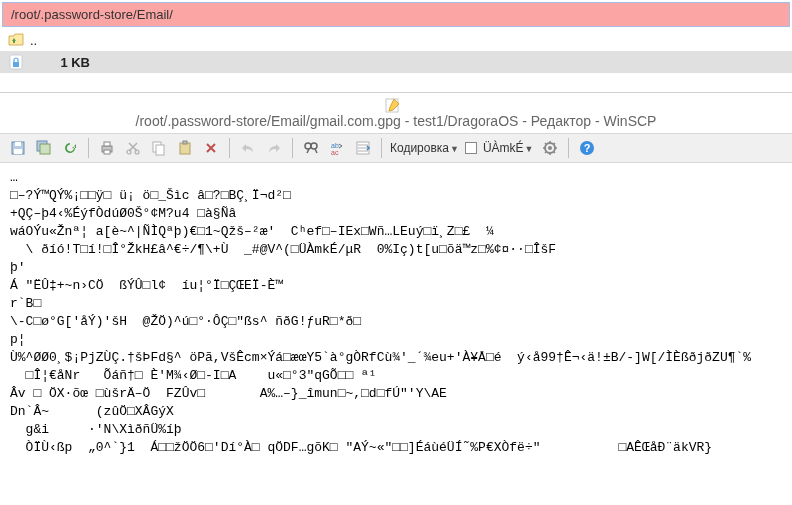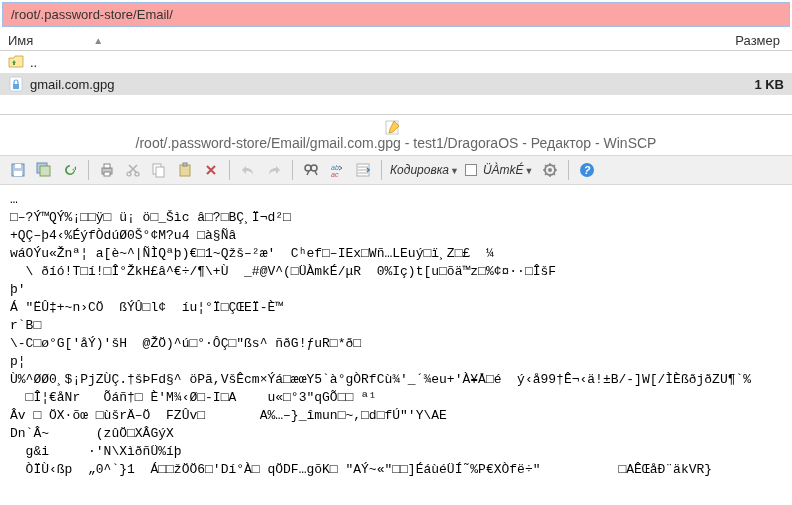--- a/index.html
+++ b/index.html
@@ -11,66 +11,56 @@
   .col-size { width: 60px; text-align: right; padding-right: 4px; }
   .sort-arrow { color: #888; font-size: 10px; }
   .file-row { display: flex; align-items: center; padding: 2px 8px; font-size: 13px; height: 22px; }
   .file-row.selected { background: #e0e0e0; }
   .file-row .icon { width: 16px; height: 16px; margin-right: 6px; display: inline-flex; align-items: center; justify-content: center; }
   .file-row .name { flex: 1; }
   .file-row .size { width: 60px; text-align: right; font-weight: bold; }
   .gap { height: 20px; border-bottom: 1px solid #d0d0d0; }
   .editor-title { display: flex; align-items: center; padding: 4px 8px; font-size: 14px; color: #666; flex-direction: column; }
   .editor-title .icon { width: 16px; height: 16px; margin-right: 6px; }
-  .toolbar { display: flex; align-items: center; padding: 2px 6px; background: #f0f0f0; border-top: 1px solid #d8d8d8; border-bottom: 1px solid #d8d8d8; gap: 2px; font-style: italic; }
+  .toolbar { display: flex; align-items: center; padding: 2px 6px; background: #f0f0f0; border-top: 1px solid #d8d8d8; border-bottom: 1px solid #d8d8d8; gap: 2px; }
   .tb-btn { width: 24px; height: 24px; display: inline-flex; align-items: center; justify-content: center; border: 1px solid transparent; border-radius: 2px; }
   .tb-sep { width: 1px; height: 20px; background: #c0c0c0; margin: 0 4px; }
   .tb-label { font-size: 12px; color: #333; padding: 0 2px; }
   .tb-drop { font-size: 9px; color: #555; margin-left: 1px; }
   .tb-check { width: 12px; height: 12px; border: 1px solid #888; background: #fff; margin: 0 2px; }
   .content { padding: 6px 10px; font-family: Consolas, "Courier New", monospace; font-size: 13px; line-height: 18px; white-space: pre; overflow: hidden; color: #000; }
 </style>
 </head>
 <body>
 
 <div class="path-bar">
   <span>/root/.password-store/Email/</span>
 </div>
 
 <div class="file-panel">
-  <div class="file-header">
-    <div class="col-name">
-      <span>Имя</span>
-      <span class="sort-arrow">▲</span>
-    </div>
-    <div class="col-size">
-      <span>Размер</span>
-    </div>
-  </div>
 
   <div class="file-row">
     <span class="icon">
       <svg width="16" height="16" viewBox="0 0 16 16">
           <path d="M1 4h5l1-2h8v11H1z" fill="#ffe9a6" stroke="#c9a13b" stroke-width="0.8"></path>
           <path d="M4 9l2-3 2 3h-1v2H5V9z" fill="#5a9e4a"></path>
         </svg>
     </span>
     <span class="name">..</span>
     <span class="size"></span>
   </div>
 
   <div class="file-row selected">
     <span class="icon">
       <svg width="16" height="16" viewBox="0 0 16 16">
           <rect x="2" y="1" width="12" height="14" rx="1" fill="#fff" stroke="#c0c8d8" stroke-width="0.8"></rect>
           <rect x="5" y="8" width="6" height="5" fill="#5fa8e6"></rect>
           <path d="M6 8V6a2 2 0 014 0v2" fill="none" stroke="#5fa8e6" stroke-width="1.2"></path>
         </svg>
     </span>
-    <span class="name">gmail.com.gpg</span>
     <span class="size">1 KB</span>
   </div>
 </div>
 
 <div class="gap"></div>
 
 <div class="editor-title">
   <span class="icon">
     <svg width="16" height="16" viewBox="0 0 16 16">
         <rect x="1" y="2" width="12" height="13" fill="#fff" stroke="#c8c8c8"></rect>

